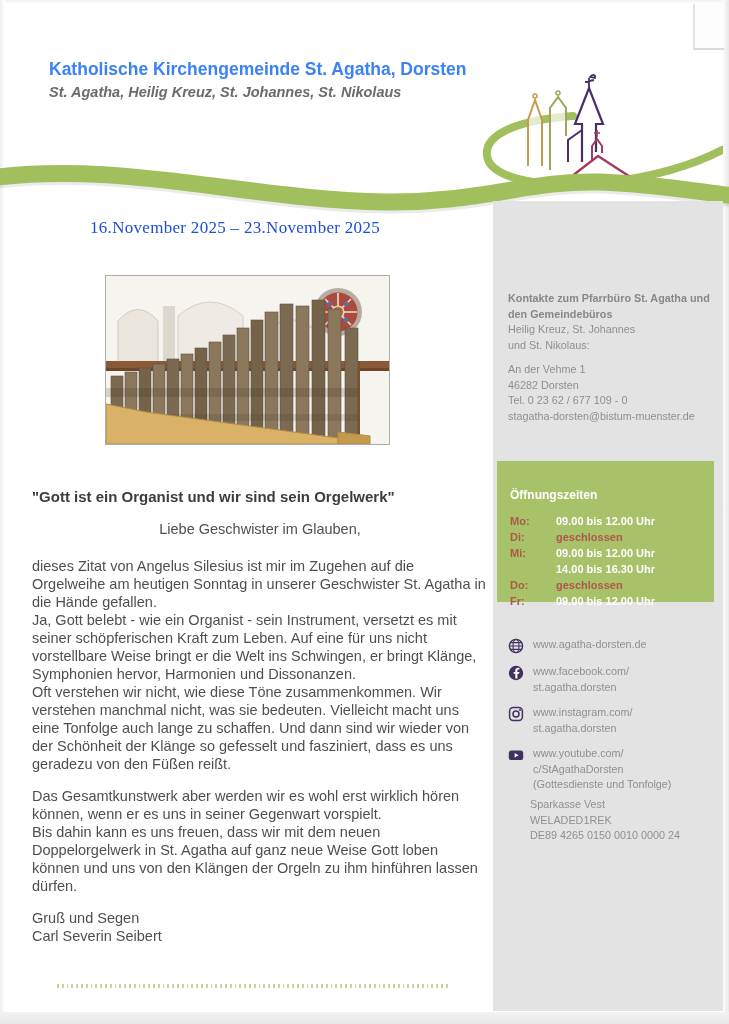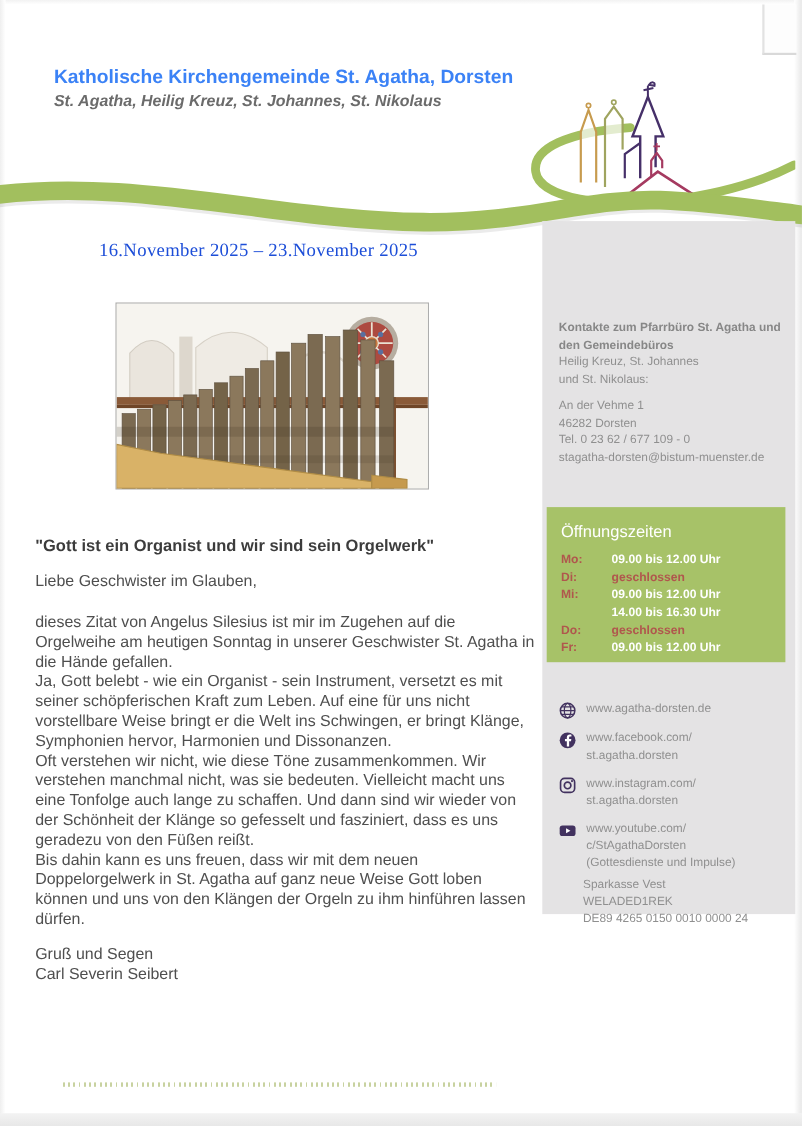--- a/index.html
+++ b/index.html
@@ -32,50 +32,50 @@
   .masthead h1 .t-bold  { font-weight:700; }
   .masthead .subtitle { margin-top:3px; font-size:17.5px; font-weight:700; color:#3b82f6; }
   .masthead .tagline  { margin-top:4px; font-size:14.5px; font-weight:700;
                         font-style:italic; color:#6b6b6b; }
 
   .logo { position:absolute; left:478px; top:50px; width:245px; height:158px; }
 
   .wave { position:absolute; left:0; top:150px; width:729px; height:78px; }
 
   
-  .sidebar { position:absolute; left:493px; top:201px; width:230px; height:630px;
+  .sidebar { position:absolute; left:493px; top:201px; width:230px; height:810px;
              background:#e4e3e4; font-size:10.8px; line-height:15.5px; color:#8f8f8f; }
   .contact { position:absolute; left:15px; top:90px; width:202px; }
   .contact .c-head { font-weight:700; color:#878787; }
   .contact .addr-gap { height:9px; }
 
   .hours { position:absolute; left:4px; top:260px; width:217px; height:141px;
            background:#a7c268; padding:15px 12px 10px 13px; }
-  .hours .h-title { color:#ffffff; font-weight:400; font-size:15px; margin-bottom:9px; }
+  .hours .h-title { color:#ffffff; font-weight:700; font-size:12px; margin-bottom:9px;margin-top:12px; }
   .hours .hrow { display:flex; font-weight:700; font-size:11px; line-height:16px; }
   .hours .day  { width:46px; color:#b0574d; }
   .hours .time { color:#ffffff; }
   .hours .time.closed { color:#b0574d; }
 
   .links { position:absolute; left:15px; top:436px; width:202px; }
   .lrow { display:flex; margin-bottom:10px; }
   .lrow .licon { width:16px; height:16px; flex:0 0 16px; margin-right:9px; margin-top:1px; }
   .lrow .ltext { color:#8f8f8f; }
 
   .banks { position:absolute; left:37px; top:596px; width:190px; }
   .bank + .bank { margin-top:11px; }
 
   
   .main { position:absolute; left:32px; top:210px; width:456px; }
   .date { margin:8px 0 17px 58px; font-size:17px; letter-spacing:0.3px;
           color:#1d4ed8; line-height:20px;font-family:Liberation Serif, serif; }
   .photo { margin:37px 0 0 73px; width:285px; height:170px;
            border:1px solid #adadad; background:#f6f4f0; }
   .quote { margin-top:42px; font-size:15px; font-weight:600; color:#3c3c3c; line-height:20px; }
-  .salutation { margin-top:13px; font-size:14.5px; line-height:18px; }
+  .salutation { margin-top:13px; font-size:14.5px; line-height:18px;text-align:center; }
   .body-block { font-size:14.5px; line-height:18px; color:#4f4f4f; }
   .body-block.first { margin-top:19px; }
   .body-block.gap   { margin-top:14px; }
   .closing { margin-top:14px; font-size:14.5px; line-height:18px; }
   .signature { font-size:14.5px; line-height:18px; }
 
   .dotted-rule { position:absolute; left:57px; top:984px; width:394px; height:4px;
     background:repeating-linear-gradient(90deg,#c8d2a0 0 1.7px,transparent 1.7px 4.8px); }
 </style>
 </head>
@@ -193,21 +193,21 @@
     </div>
 
     <div class="lrow">
       <svg class="licon" viewBox="0 0 16 16">
         <rect x="0.8" y="3.4" width="14.4" height="9.6" rx="2.6" fill="#42325f"></rect>
         <path d="M6.6 5.9 L10.6 8.2 L6.6 10.5 Z" fill="#ffffff"></path>
       </svg>
       <div>
         <div class="ltext">www.youtube.com/</div>
         <div class="ltext">c/StAgathaDorsten</div>
-        <div class="ltext">(Gottesdienste und Impulse)</div>
+        <div class="ltext">(Gottesdienste und Tonfolge)</div>
       </div>
     </div>
   </div>
 
   <div class="banks">
     <div class="bank">
       <div>Sparkasse Vest</div>
       <div>WELADED1REK</div>
       <div>DE89 4265 0150 0010 0000 24</div>
     </div>
@@ -264,19 +264,20 @@
       <path d="M232 156 L264 160 L264 168 L232 168 Z" fill="#c69a4e" stroke="#b08c45" stroke-width="1"></path>
     </svg>
   </div>
 
   <div class="quote">"Gott ist ein Organist und wir sind sein Orgelwerk"</div>
   <div class="salutation">Liebe Geschwister im Glauben,</div>
 
   <div class="body-block first">dieses Zitat von Angelus Silesius ist mir im Zugehen auf die Orgelweihe am heutigen Sonntag in unserer Geschwister St. Agatha in die Hände gefallen.</div>
   <div class="body-block">Ja, Gott belebt - wie ein Organist - sein Instrument, versetzt es mit seiner schöpferischen Kraft zum Leben. Auf eine für uns nicht vorstellbare Weise bringt er die Welt ins Schwingen, er bringt Klänge, Symphonien hervor, Harmonien und Dissonanzen.</div>
   <div class="body-block">Oft verstehen wir nicht, wie diese Töne zusammenkommen. Wir verstehen manchmal nicht, was sie bedeuten. Vielleicht macht uns eine Tonfolge auch lange zu schaffen. Und dann sind wir wieder von der Schönheit der Klänge so gefesselt und fasziniert, dass es uns geradezu von den Füßen reißt.</div>
+  <div class="body-block gap">Das Gesamtkunstwerk aber werden wir es wohl erst wirklich hören können, wenn er es uns in seiner Gegenwart vorspielt.</div>
   <div class="body-block">Bis dahin kann es uns freuen, dass wir mit dem neuen Doppelorgelwerk in St. Agatha auf ganz neue Weise Gott loben können und uns von den Klängen der Orgeln zu ihm hinführen lassen dürfen.</div>
 
   <div class="closing">Gruß und Segen</div>
   <div class="signature">Carl Severin Seibert</div>
 </main>
 
 <div class="dotted-rule"></div>
 
 </body></html>

